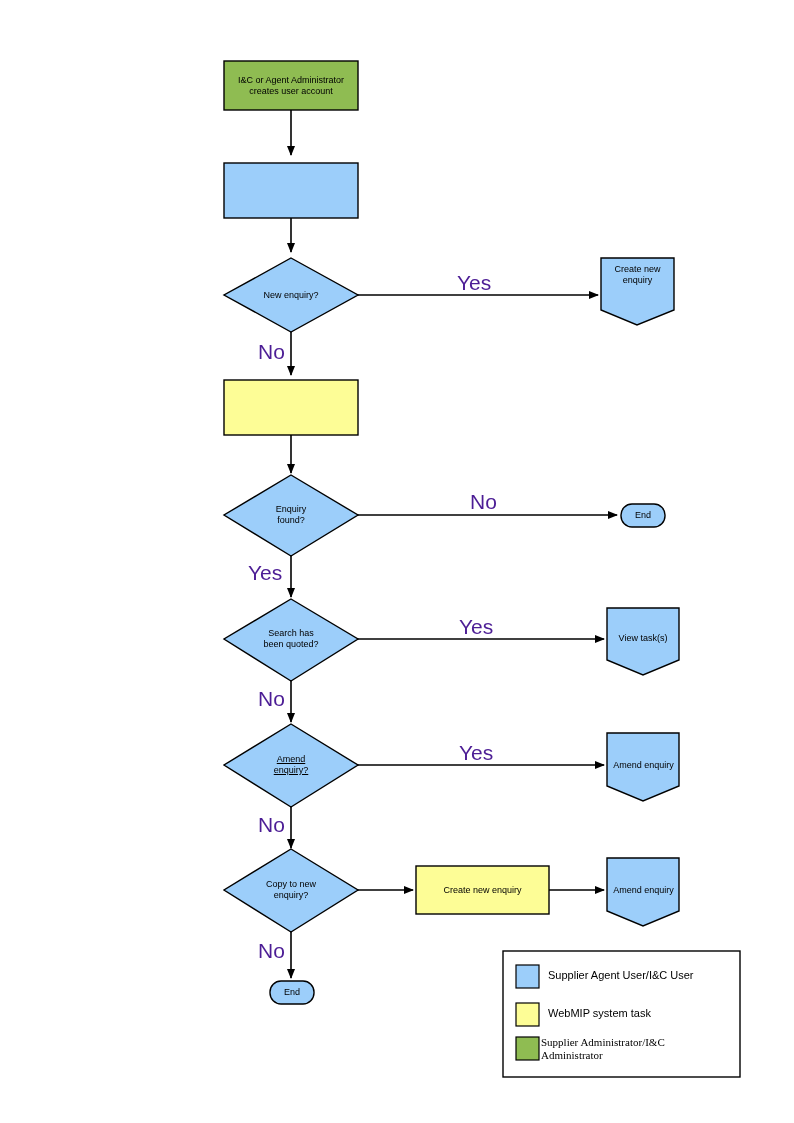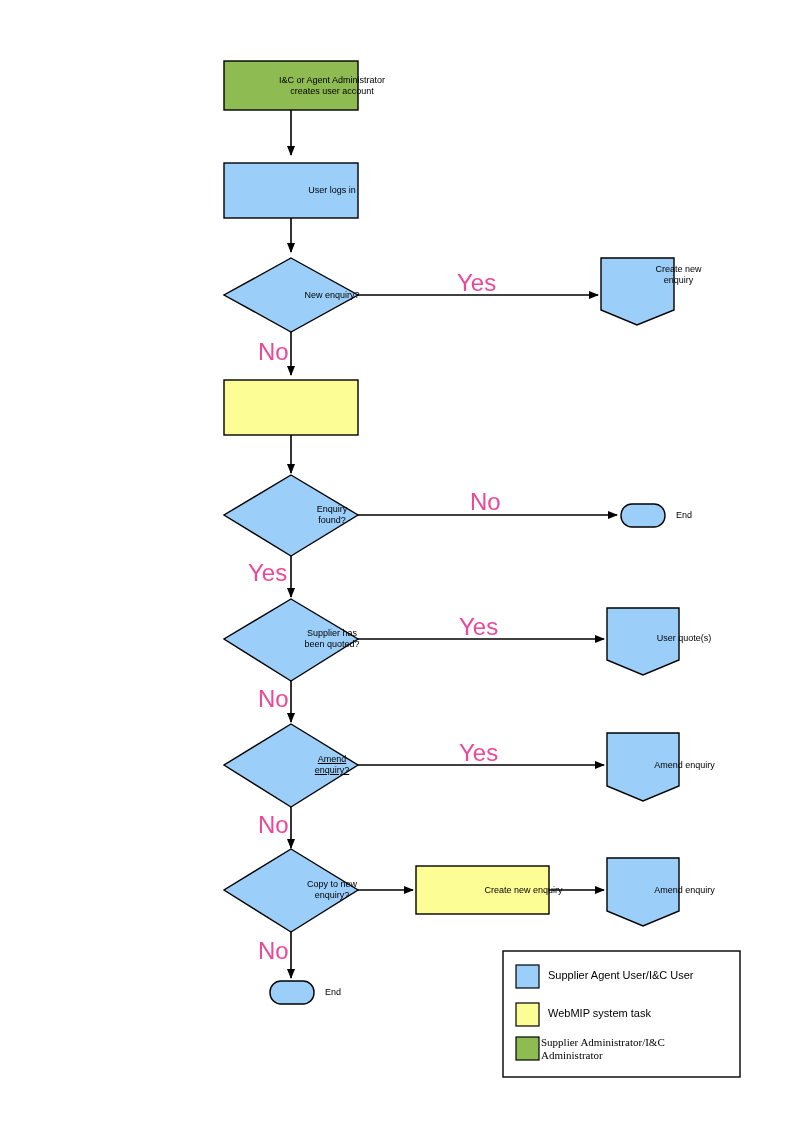--- a/index.html
+++ b/index.html
@@ -27,28 +27,27 @@
     display: flex;
     align-items: center;
     justify-content: center;
     text-align: center;
     font-family: "Liberation Sans", sans-serif;
     font-size: 9px;
     line-height: 11px;
     color: #000000;
     pointer-events: none;
     white-space: pre-line;
-    padding-left: 41px;
   }
   .edge-label {
     position: absolute;
     font-family: "Liberation Sans", sans-serif;
-    font-size: 24px;
+    font-size: 21px;
     line-height: 21px;
-    color: #ec4899;
+    color: #4c1d95;
     pointer-events: none;
   }
   .legend-label {
     position: absolute;
     font-family: "Liberation Sans", sans-serif;
     font-size: 11px;
     line-height: 13px;
     color: #000000;
     white-space: pre-line;
   }
@@ -128,37 +127,36 @@
 
     <rect x="503" y="951" width="237" height="126" fill="#FFFFFF" stroke="#000000" stroke-width="1.4"></rect>
     <rect x="516" y="965" width="23" height="23" fill="#9CCEFA" stroke="#000000" stroke-width="1.2"></rect>
     <rect x="516" y="1003" width="23" height="23" fill="#FDFD96" stroke="#000000" stroke-width="1.2"></rect>
     <rect x="516" y="1037" width="23" height="23" fill="#8FBC52" stroke="#000000" stroke-width="1.2"></rect>
   </svg>
 
   <div class="node-label" style="left:224px; top:61px; width:134px; height:49px;">I&amp;C or Agent Administrator
 creates user account</div>
 
-  <div class="node-label" style="left:224px; top:163px; width:134px; height:55px;">User logs in</div>
 
   <div class="node-label" style="left:231px; top:275px; width:120px; height:40px;">New enquiry?</div>
 
   <div class="node-label" style="left:601px; top:255px; width:73px; height:40px;">Create new
 enquiry</div>
 
 
   <div class="node-label" style="left:231px; top:495px; width:120px; height:40px;">Enquiry
 found?</div>
 
   <div class="node-label" style="left:621px; top:504px; width:44px; height:23px;">End</div>
 
-  <div class="node-label" style="left:231px; top:619px; width:120px; height:40px;">Supplier has
+  <div class="node-label" style="left:231px; top:619px; width:120px; height:40px;">Search has
 been quoted?</div>
 
-  <div class="node-label" style="left:605px; top:624px; width:76px; height:28px;">User quote(s)</div>
+  <div class="node-label" style="left:605px; top:624px; width:76px; height:28px;">View task(s)</div>
 
   <div class="node-label" style="left:231px; top:745px; width:120px; height:40px;text-decoration:underline;">Amend
 enquiry?</div>
 
   <div class="node-label" style="left:604px; top:751px; width:79px; height:28px;">Amend enquiry</div>
 
   <div class="node-label" style="left:231px; top:870px; width:120px; height:40px;">Copy to new
 enquiry?</div>
 
   <div class="node-label" style="left:416px; top:866px; width:133px; height:48px;">Create new enquiry</div>

